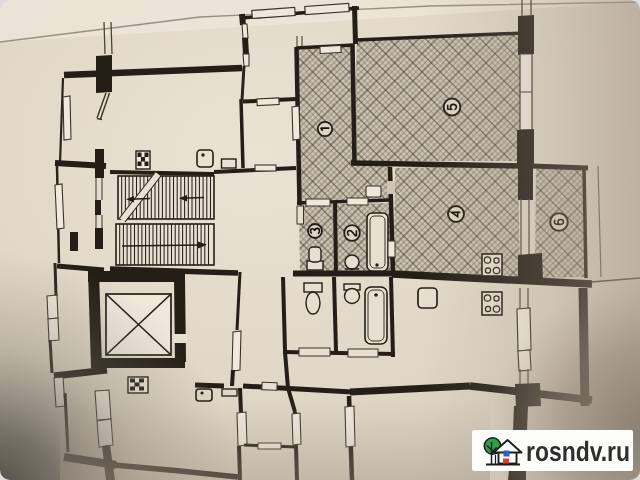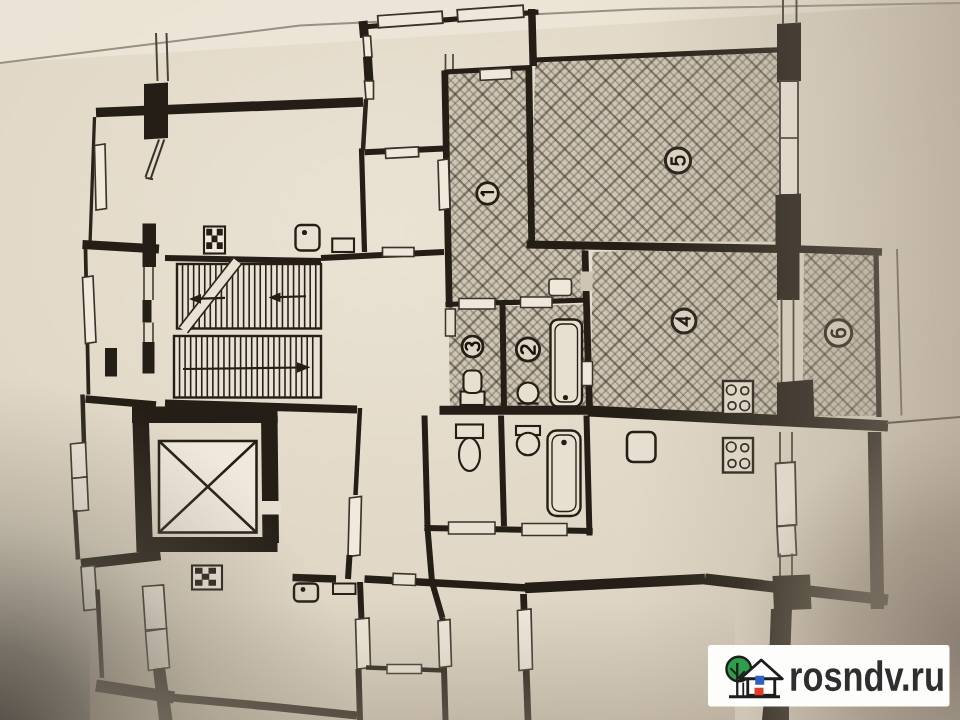--- a/index.html
+++ b/index.html
@@ -1,16 +1,16 @@
 <!DOCTYPE html>
 <html><head>
 <meta charset="utf-8">
 <style>
 html,body{margin:0;padding:0;background:#ddd;}
-#pg{width:640px;height:480px;position:relative;overflow:hidden;font-family:"Liberation Sans",sans-serif;opacity:0.999;}
+#pg{width:640px;height:480px;position:relative;overflow:hidden;font-family:"Liberation Sans",sans-serif;opacity:0.999;border-radius:10px;}
 #pg svg text{text-rendering:geometricPrecision;-webkit-font-smoothing:antialiased;}
 </style>
 </head>
 <body>
 <div id="pg">
 <svg width="640" height="480" viewBox="0 0 640 480">
 <defs>
   <radialGradient id="paper" cx="40%" cy="32%" r="90%">
     <stop offset="0%" stop-color="#eae2d3"></stop>
     <stop offset="55%" stop-color="#e0d7c6"></stop>

